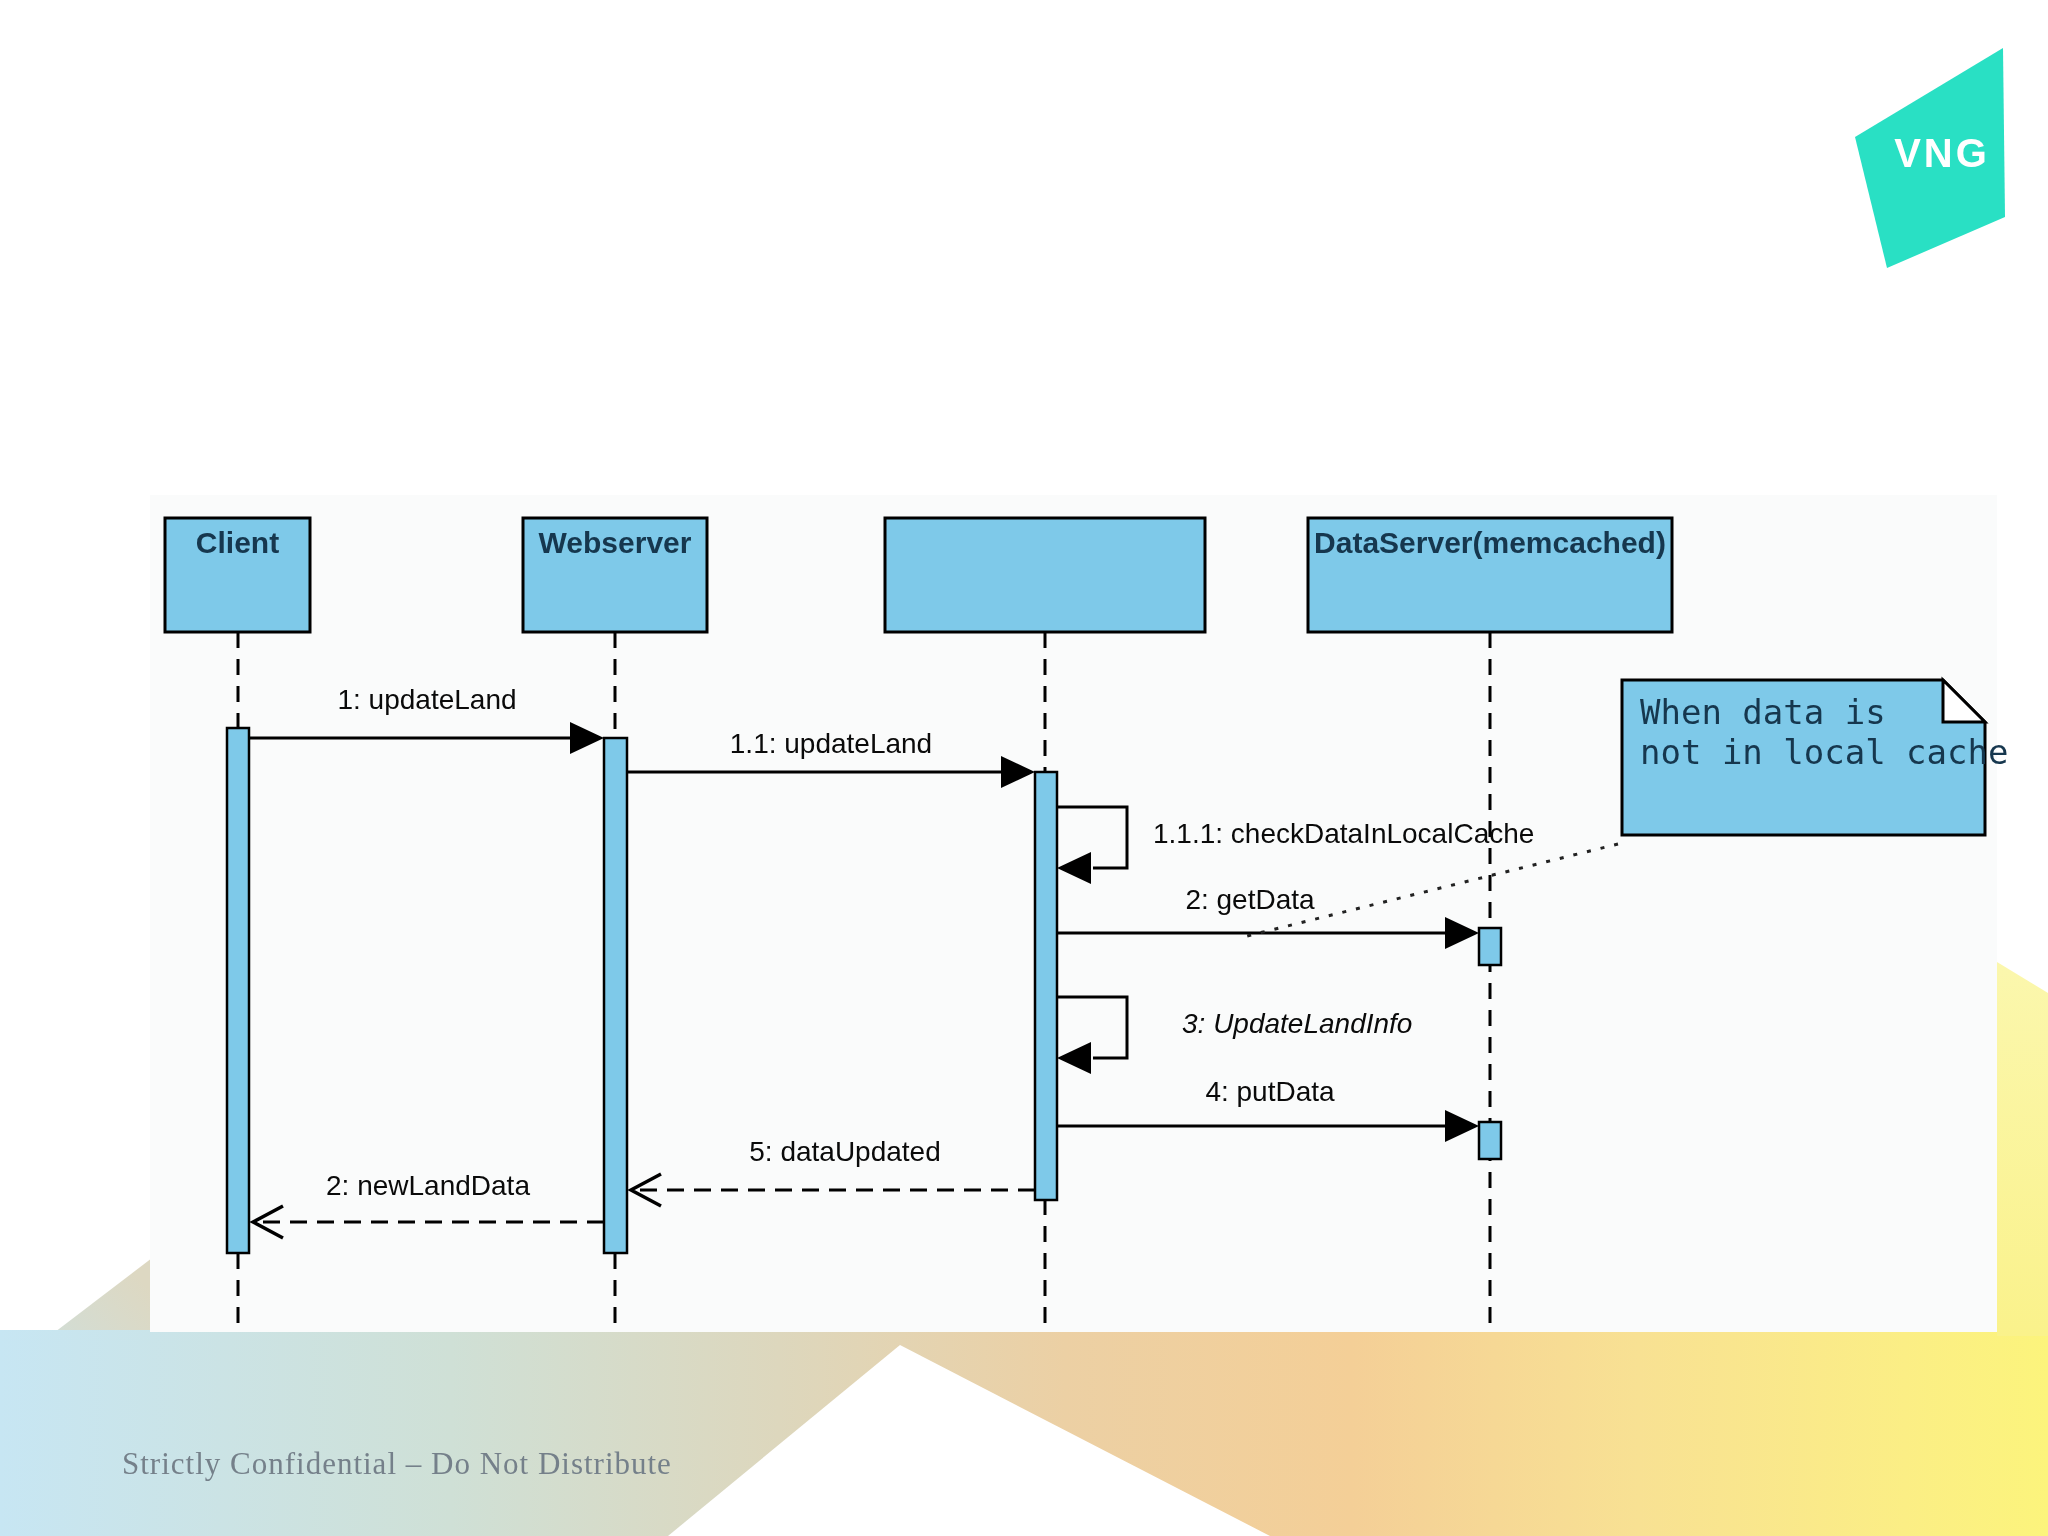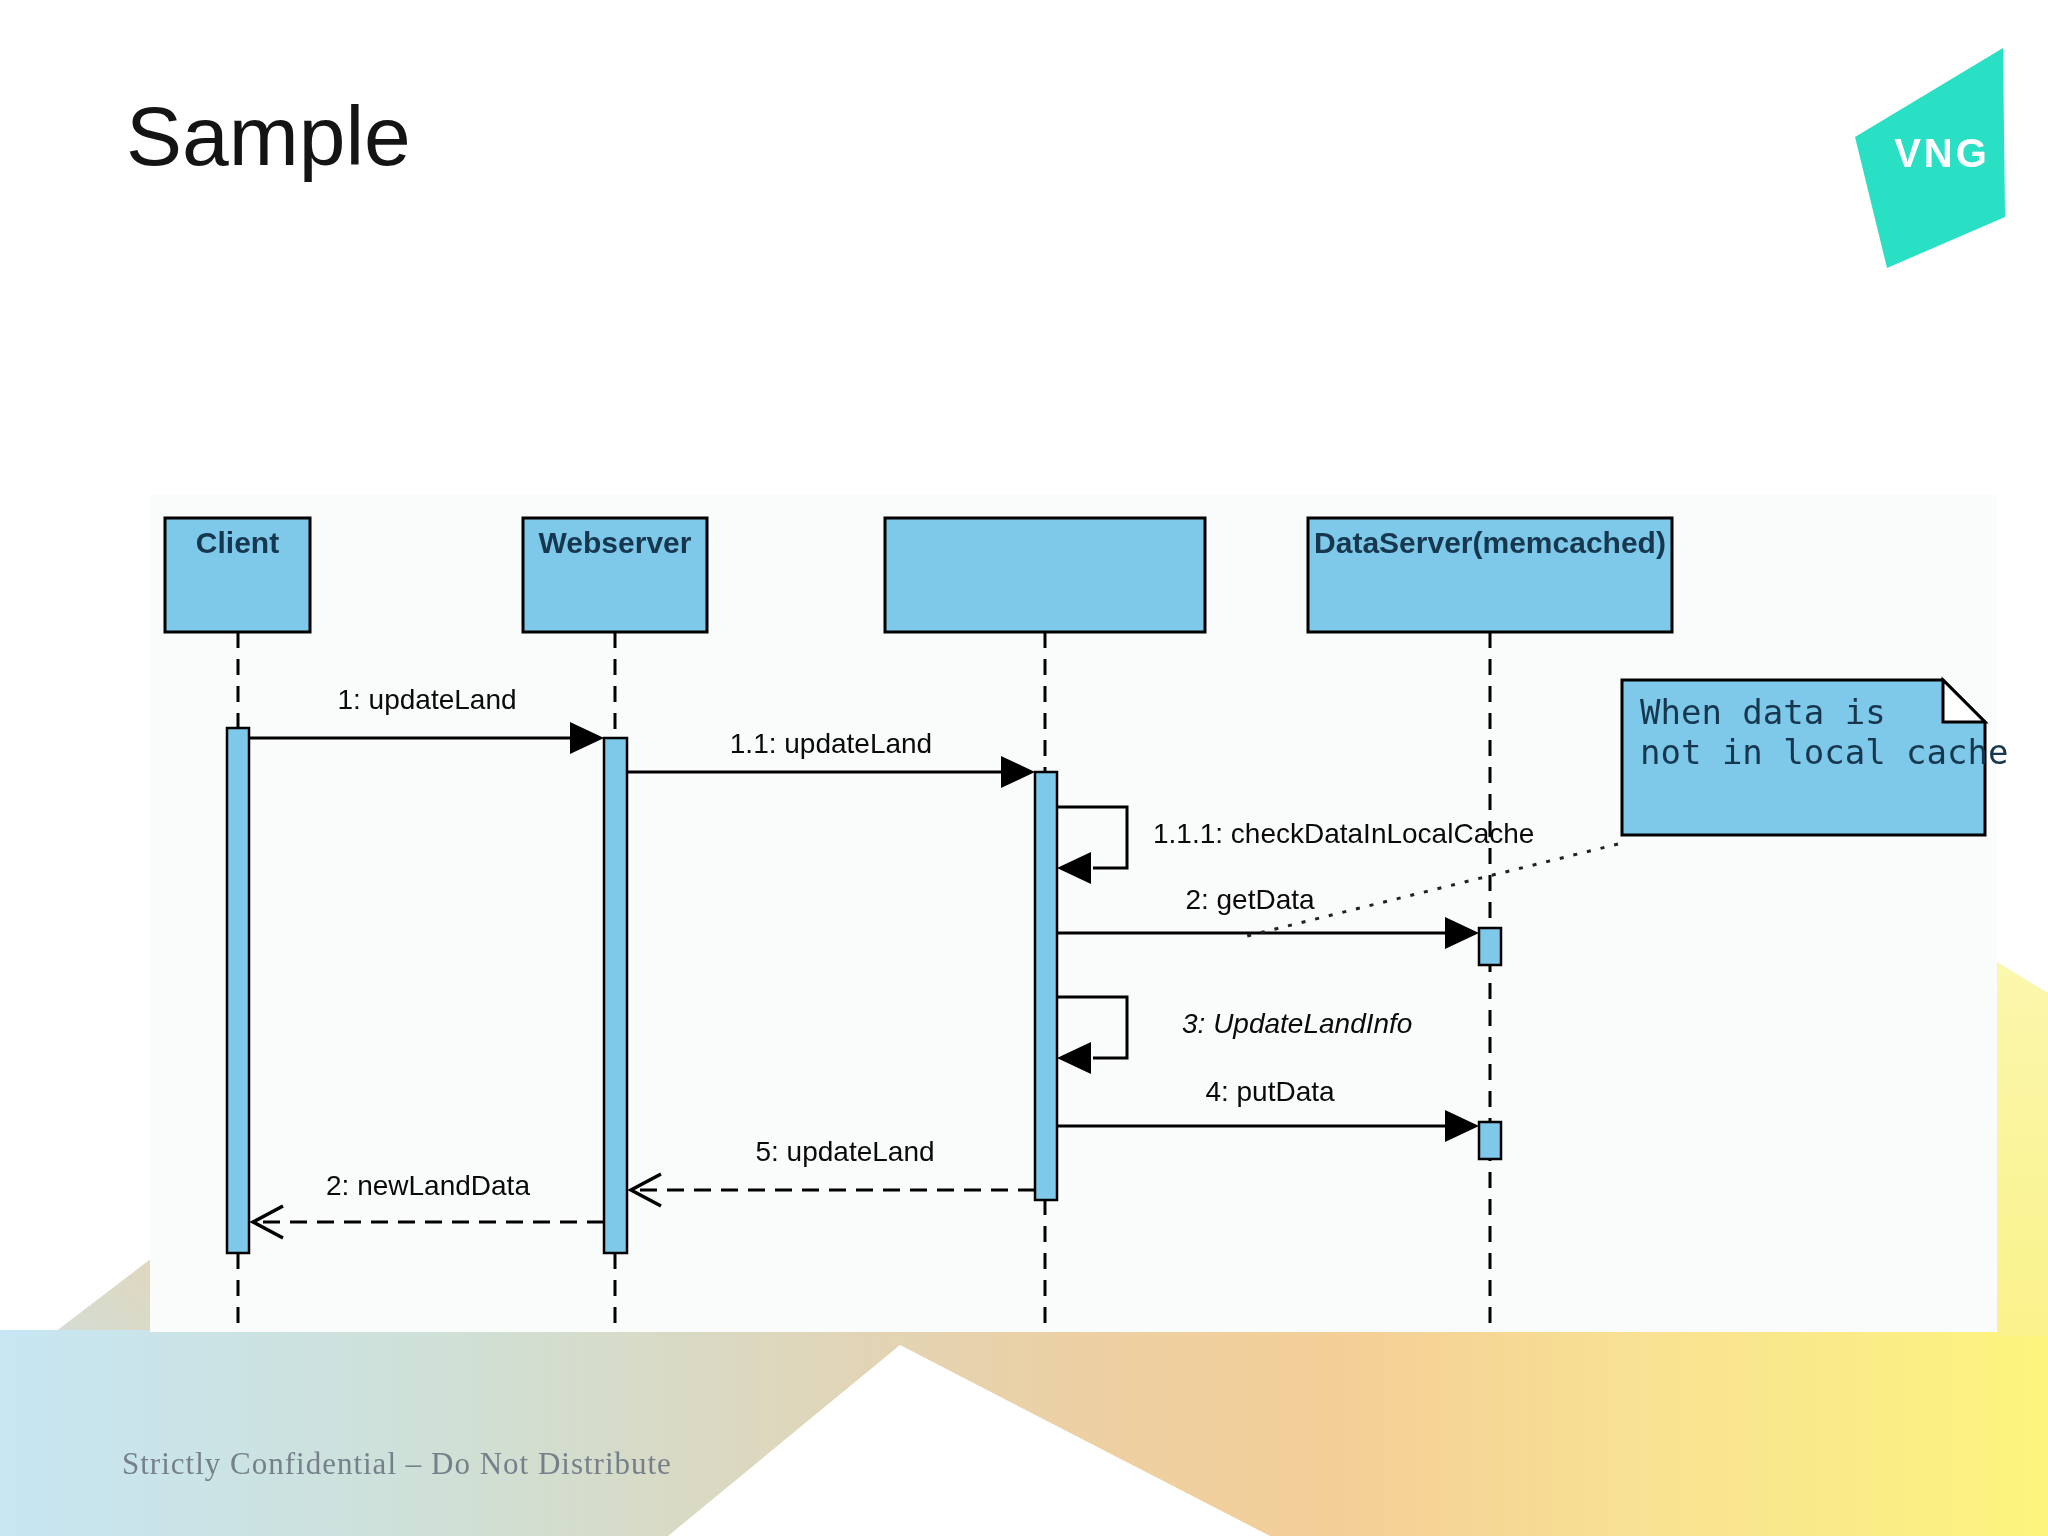--- a/index.html
+++ b/index.html
@@ -110,33 +110,32 @@
     <path d="M661,1174 L631,1190 L661,1206" fill="none" stroke="#000" stroke-width="3.5"></path>
 
     <line x1="604" y1="1222" x2="255" y2="1222" stroke="#000" stroke-width="3" stroke-dasharray="17,10"></line>
     <path d="M283,1206 L253,1222 L283,1238" fill="none" stroke="#000" stroke-width="3.5"></path>
 
     <path d="M1622,680 H1943 L1985,722 V835 H1622 Z" fill="#7EC9E9" stroke="#000" stroke-width="3"></path>
     <path d="M1943,680 V722 H1985 Z" fill="#ffffff" stroke="#000" stroke-width="3"></path>
     <line x1="1618" y1="844" x2="1243" y2="937" stroke="#222" stroke-width="3" stroke-dasharray="4,10"></line>
   </svg>
 
-  <div class="abs slide-title">Sample</div>
   <div class="abs logo-text">VNG</div>
 
   <div class="abs node-label nl-client">Client</div>
   <div class="abs node-label nl-webserver">Webserver</div>
   <div class="abs node-label nl-dataserver">DataServer(memcached)</div>
 
   <div class="abs msg msg-center m1">1: updateLand</div>
   <div class="abs msg msg-center m11">1.1: updateLand</div>
   <div class="abs msg m111">1.1.1: checkDataInLocalCache</div>
   <div class="abs msg msg-center m2">2: getData</div>
   <div class="abs msg m3">3: UpdateLandInfo</div>
   <div class="abs msg msg-center m4">4: putData</div>
-  <div class="abs msg msg-center m5">5: updateLand</div>
+  <div class="abs msg msg-center m5">5: dataUpdated</div>
   <div class="abs msg msg-center m2r">2: newLandData</div>
 
   <div class="abs note-line note-l1">When data is</div>
   <div class="abs note-line note-l2">not in local cache</div>
 
   <div class="abs footer">Strictly Confidential – Do Not Distribute</div>
 </div>
 
 </body></html>

